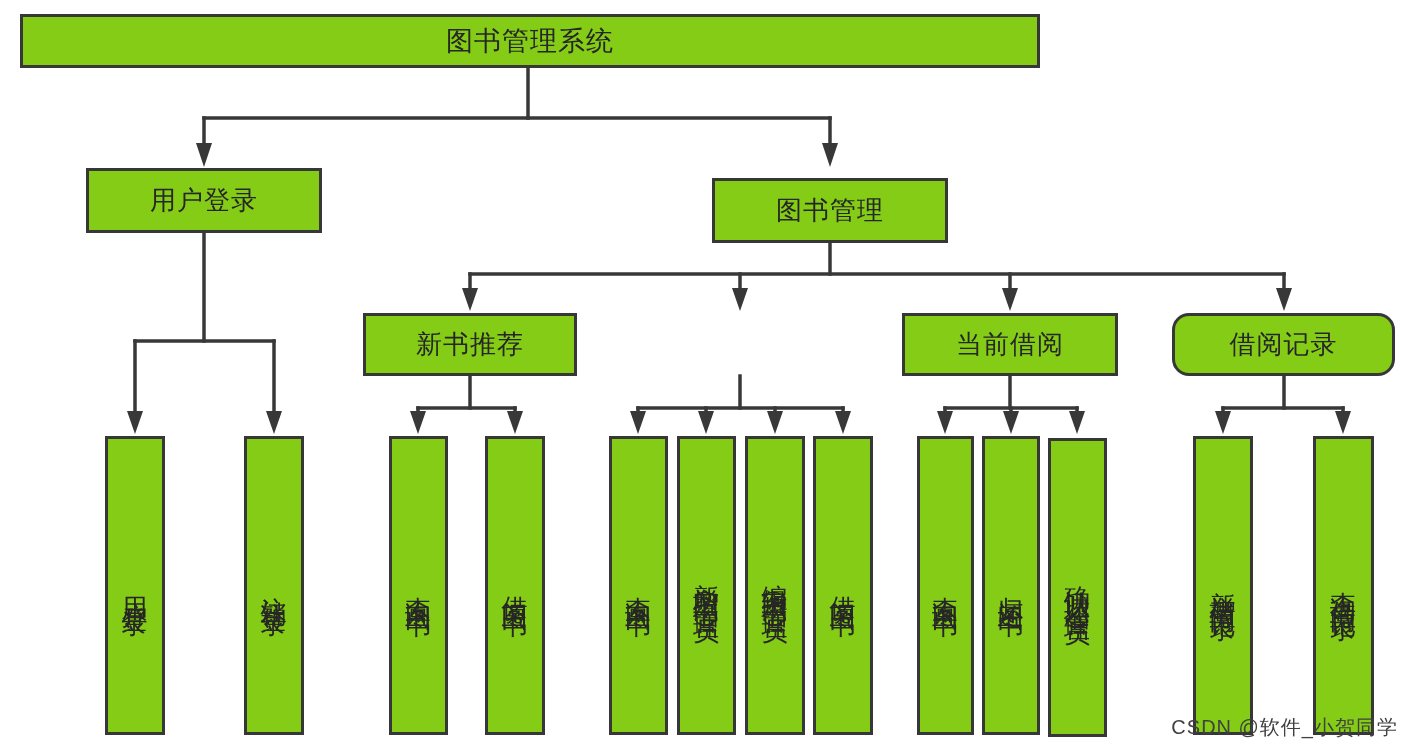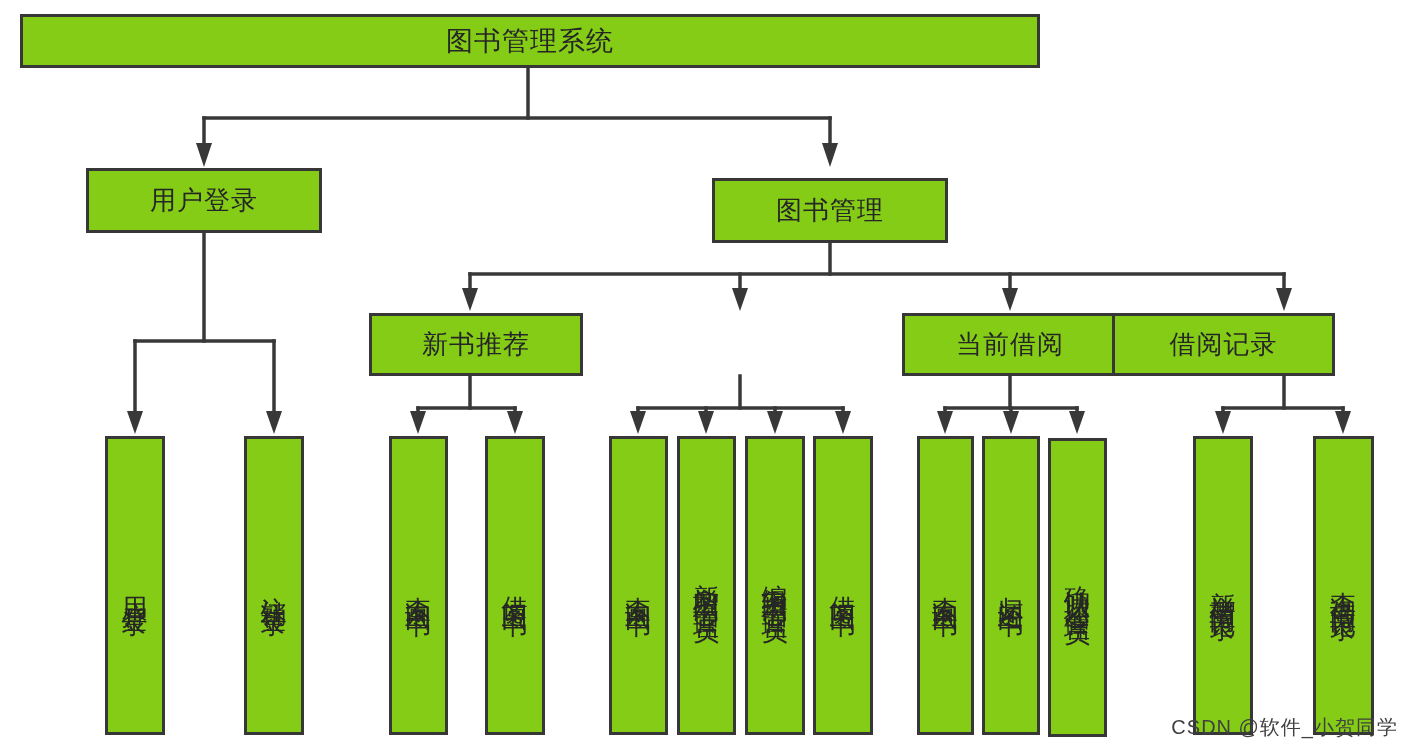--- a/index.html
+++ b/index.html
@@ -127,23 +127,23 @@
       <polygon points="1215,411 1231,411 1223,434"></polygon>
       <polygon points="1335,411 1351,411 1343,434"></polygon>
     </g>
   </svg>
 
   <div class="box title-box" style="left:20px; top:14px; width:1020px; height:54px;">图书管理系统</div>
 
   <div class="box" style="left:86px; top:168px; width:236px; height:65px;">用户登录</div>
   <div class="box" style="left:712px; top:168px; width:236px; height:65px;margin-top:10px;">图书管理</div>
 
-  <div class="box" style="left:363px; top:313px; width:214px; height:63px;margin-left:6px;">新书推荐</div>
+  <div class="box" style="left:363px; top:313px; width:214px; height:63px;">新书推荐</div>
   <div class="box" style="left:902px; top:313px; width:216px; height:63px;">当前借阅</div>
-  <div class="box" style="left:1112px; top:313px; width:223px; height:63px;">借阅记录</div>
+  <div class="box" style="left:1172px; top:313px; width:223px; height:63px;border-radius:17px;">借阅记录</div>
 
   <div class="box vbox" style="left:105px; top:436px; width:60px; height:299px;">用户登录</div>
   <div class="box vbox" style="left:244px; top:436px; width:60px; height:299px;">注销登录</div>
 
   <div class="box vbox" style="left:389px; top:436px; width:59px; height:299px;">查询图书</div>
   <div class="box vbox" style="left:485px; top:436px; width:60px; height:299px;">借阅图书</div>
 
   <div class="box vbox" style="left:609px; top:436px; width:59px; height:299px;">查询图书</div>
   <div class="box vbox" style="left:677px; top:436px; width:59px; height:299px;">新增图书（管理员）</div>
   <div class="box vbox" style="left:745px; top:436px; width:60px; height:299px;">编辑图书（管理员）</div>

